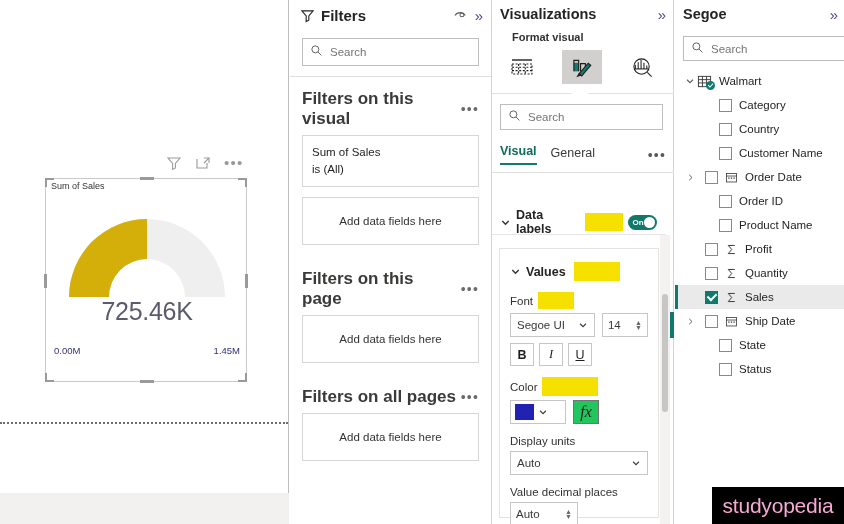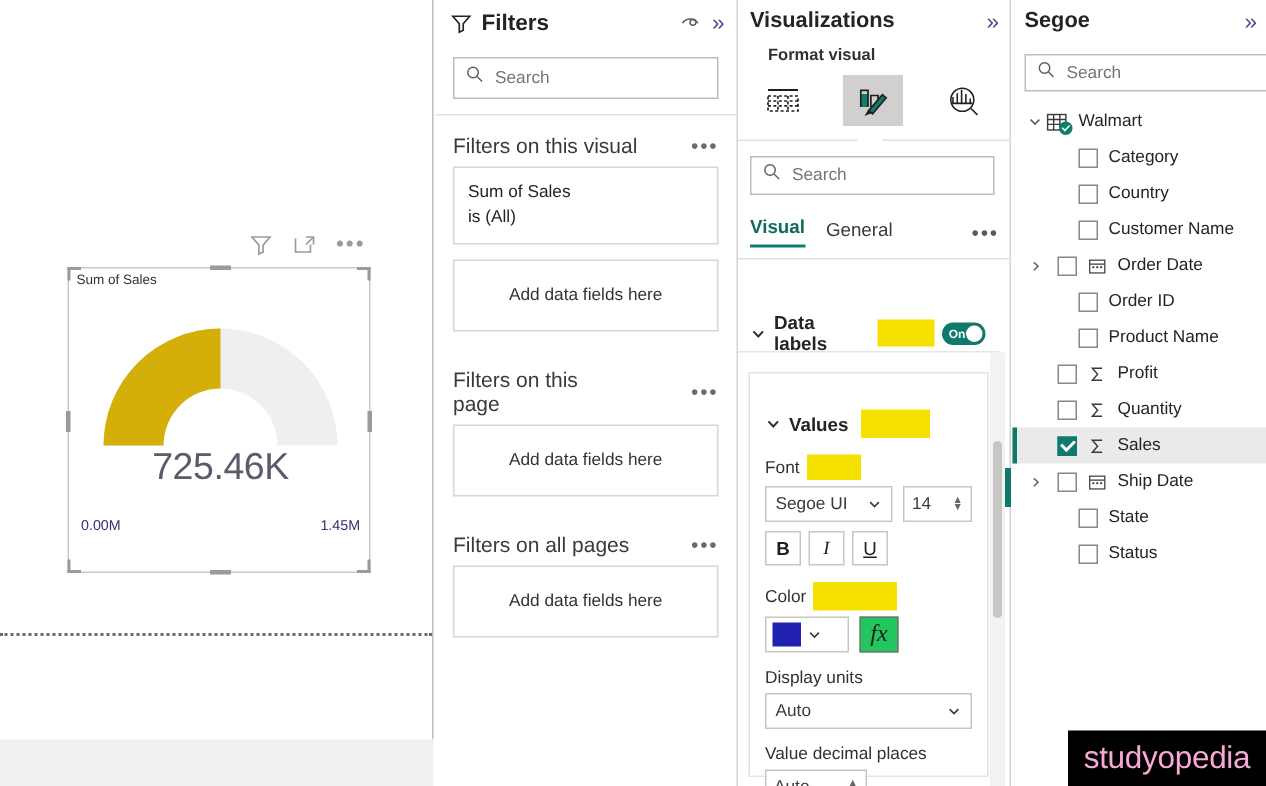--- a/index.html
+++ b/index.html
@@ -88,21 +88,21 @@
     display: flex; align-items: center; padding: 0 7px; gap: 7px;
   }
   .srch-box .stext { font-size: 11.5px; color: #757575; }
 
   .pane-divider { margin-top: 10px; border-top: 1px solid #e1e1e1; }
 
   .fsec-head {
     display: flex; align-items: center;
     margin: 12px 12px 6px 12px;
   }
-  .fsec-head .lbl { font-size: 14px; color: #3b3a39; flex: 1; }
+  .fsec-head .lbl { font-size: 17px; color: #3b3a39; flex: 1; font-weight: bold; }
   .fsec-head .dots {
     font-size: 14px; color: #6b6b6b; letter-spacing: 1.2px; line-height: 8px; cursor: pointer;
   }
   .fcard {
     margin: 0 12px; border: 1px solid #d6d6d6; background: #fff;
     padding: 8px 9px; min-height: 48px;
   }
   .fcard .ln1 { font-size: 11.5px; color: #252423; line-height: 17px; }
   .fcard .ln2 { font-size: 11.5px; color: #252423; line-height: 17px; }
   .fdrop {
@@ -194,21 +194,21 @@
   }
 
   #dl-sep {
     position: absolute; left: 0; top: 234px; width: 174px; border-top: 1px solid #e6e6e6;
   }
 
   
   #values-card {
     position: absolute; left: 7px; top: 248px; width: 160px; height: 270px;
     background: #fff; border: 1px solid #e3e3e3;
-    padding: 24px 10px;
+    padding: 13px 10px;
   }
   #values-head { display: flex; align-items: center; gap: 5px; }
   #hl-values { width: 46px; height: 19px; margin-left: 3px; }
 
   .fld-label { font-size: 11.5px; color: #323130; margin-top: 11px; display: flex; align-items: center; }
   #hl-font { width: 36px; height: 17px; margin-left: 5px; }
   #hl-color { width: 56px; height: 19px; margin-left: 5px; }
 
   .row-inline { display: flex; gap: 7px; margin-top: 4px; }
   .ctrl-select {

